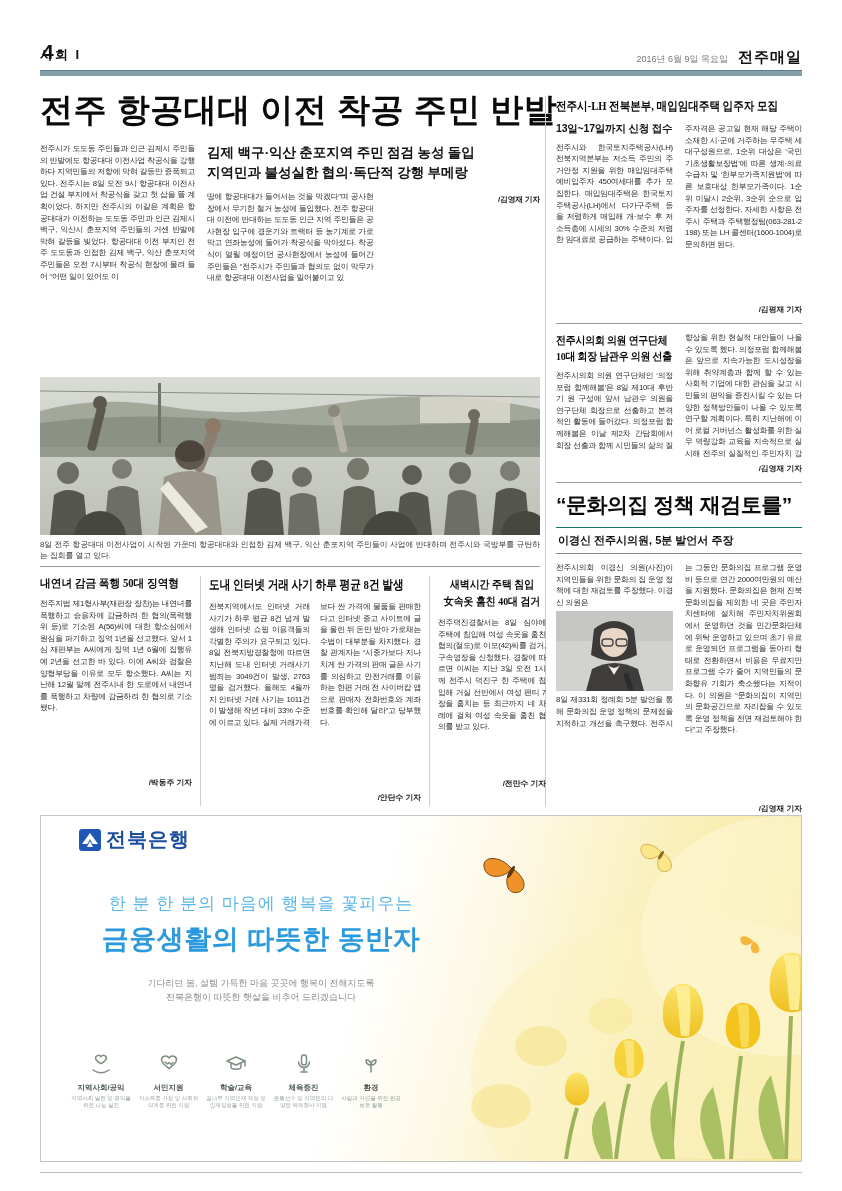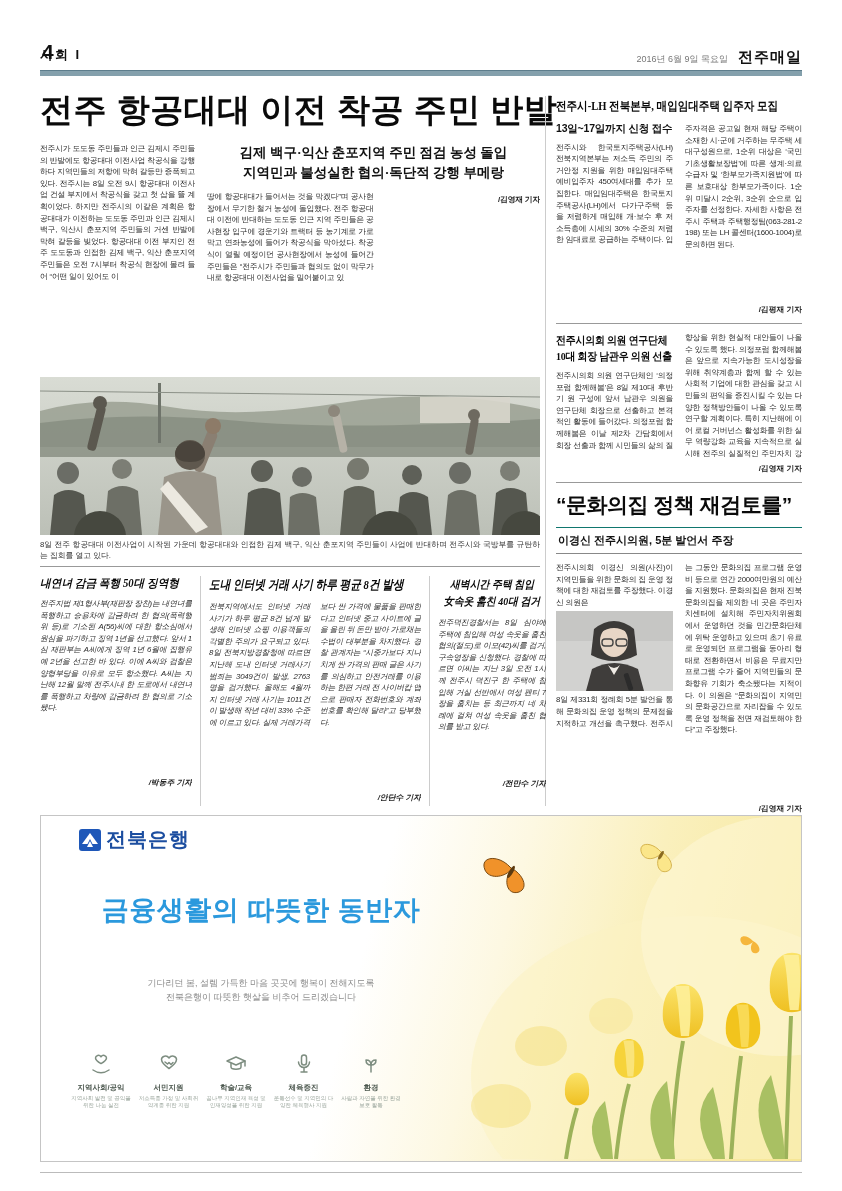--- a/index.html
+++ b/index.html
@@ -20,28 +20,28 @@
   .mid-rule{position:absolute;left:40px;top:566px;width:500px;height:1px;background:#999;}
   .pageline{position:absolute;left:40px;top:1172px;width:762px;height:1px;background:#bbb;}
   
   .lead{position:absolute;left:40px;top:88px;width:500px;}
   .lead h1{margin:0 0 10px 0;font-size:33px;font-weight:900;color:#0a0a0a;white-space:nowrap;letter-spacing:0.5px;
            font-family:"Liberation Sans",sans-serif;}
   .lead-cols{display:flex;gap:12px;height:228px;overflow:hidden;}
   .lcol{overflow:hidden;}
   .c1{width:155px;flex:none;}
   .lead-right{flex:1;display:flex;flex-direction:column;}
-  .subhead{font-family:"Liberation Serif",serif;font-weight:bold;font-size:13.5px;line-height:20px;color:#111;margin-bottom:8px;text-align:center;}
+  .subhead{font-family:"Liberation Serif",serif;font-weight:bold;font-size:13.5px;line-height:20px;color:#111;margin-bottom:8px;}
   .lead-right-cols{display:flex;gap:0;flex:1;overflow:hidden;}
   .lead-right-cols .lcol{flex:1;position:relative;}
   .photo{width:500px;height:158px;margin-top:6px;background:#c9ccc6;overflow:hidden;}
   .caption{margin-top:4px;font-size:7.8px;line-height:11px;color:#333;text-align:justify;}
   
   .bstrip{position:absolute;left:40px;top:576px;width:500px;height:230px;display:flex;gap:0;}
-  .bart{overflow:hidden;position:relative;font-style:italic;}
+  .bart{overflow:hidden;position:relative;}
   .bart h3{margin:0 0 7px 0;color:#0a0a0a;font-family:"Liberation Serif",serif;}
   .bsep{width:1px;background:#ccc;margin:0 8px;flex:none;}
   .b1{width:152px;flex:none;}
   .b1 h3{font-size:11.5px;white-space:nowrap;transform:scaleX(0.93);transform-origin:left;}
   .b2{width:212px;flex:none;}
   .b2 h3{font-size:13px;white-space:nowrap;transform:scaleX(0.82);transform-origin:left;text-align:left;}
   .b2 .btxt{column-count:2;column-gap:10px;height:188px;}
   .b3{width:108px;flex:none;}
   .b3 h3{font-size:11px;text-align:center;line-height:17px;white-space:nowrap;transform:scaleX(0.9);transform-origin:center;}
   
@@ -323,20 +323,21 @@
         <svg width="22" height="22" viewBox="0 0 22 22">
           <polygon points="11,4 19,15 3,15" fill="#ffffff"></polygon>
           <polygon points="11,10 15,18 7,18" fill="#1e57b8"></polygon>
           <polygon points="11,12 14,18 8,18" fill="#ffffff"></polygon>
         </svg>
       </div>
       <span class="ad-logo-text">전북은행</span>
     </div>
 
     <div class="ad-main">
+      <div class="ad-line1">한 분 한 분의 마음에 행복을 꽃피우는</div>
       <div class="ad-line2">금융생활의 따뜻한 동반자</div>
     </div>
     <div class="ad-sub">
       <div>기다리던 봄, 설렘 가득한 마음 곳곳에 행복이 전해지도록</div>
       <div>전북은행이 따뜻한 햇살을 비추어 드리겠습니다</div>
     </div>
 
     <div class="ad-icons">
       <div class="ad-item">
         <svg viewBox="0 0 24 24">

